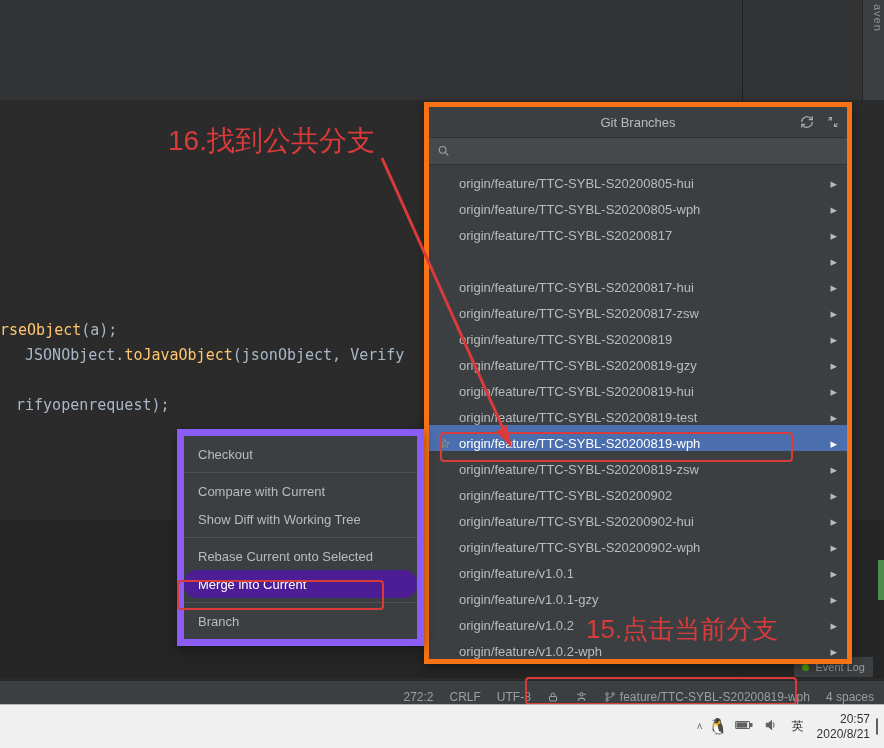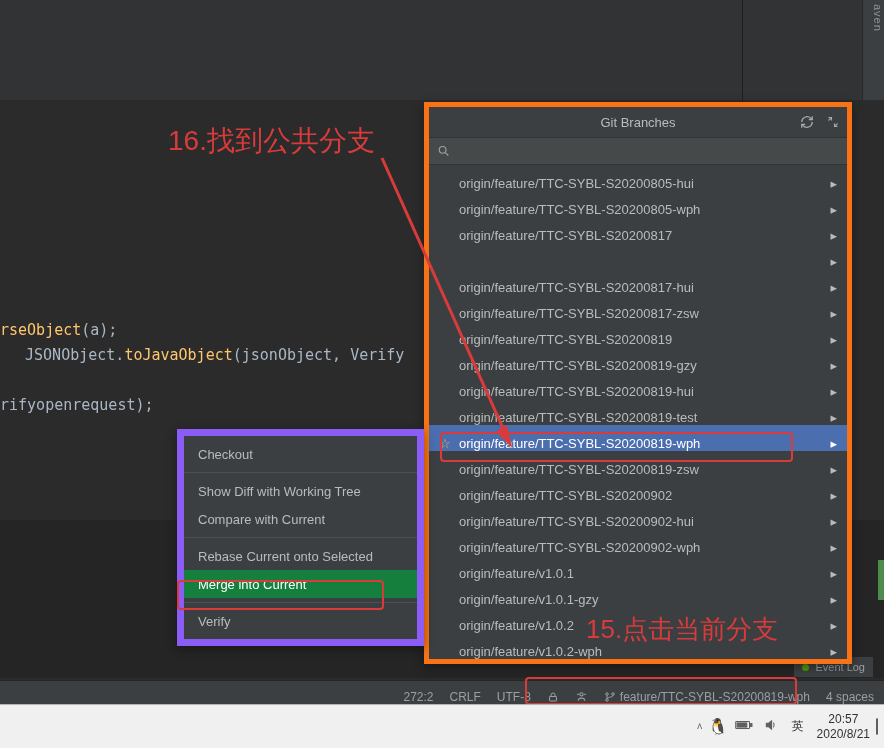--- a/index.html
+++ b/index.html
@@ -20,21 +20,21 @@
     }
     .code-line {
       position: absolute;
       font-family: "Consolas", monospace;
       font-size: 15px;
       white-space: pre;
       color: #a9b7c6;
     }
     .code-l1 { left: 0px; top: 321px; }
     .code-l2 { left: 0px; top: 346px; margin-left: 16px; }
-    .code-l3 { left: 0px; top: 396px; }
+    .code-l3 { left: 0px; top: 396px; padding-left: 16px; }
     .tok-method { color: #ffc66d; }
     .tok-text { color: #a9b7c6; }
     
     .annotation {
       position: absolute;
       color: #d93b3b;
       font-size: 28px;
       font-weight: 500;
     }
     .anno-16 { left: 168px; top: 122px; }
@@ -150,22 +150,23 @@
     }
     .cm-item {
       height: 28px;
       display: flex;
       align-items: center;
       padding: 0 14px;
       color: #bbbbbb;
       cursor: default;
     }
     .cm-item.selected {
-      background: #15803d;
+      background: #4c1d95;
       color: #fff;
+      border-radius: 13px;
     }
     .cm-sep {
       height: 1px;
       background: #4d4f51;
       margin: 4px 0;
     }
     
     
     .right-tab {
       position: absolute;
@@ -236,21 +237,21 @@
       display:flex;
       align-items:center;
       gap:6px;
     }
     .tray-icons { display:flex; gap:10px; align-items:center; font-size:13px; color:#5f5f5f; }
     .tray-lang {
       width:26px; height:26px;
       display:flex; align-items:center; justify-content:center;
       font-size:12px; color:#333;
     }
-    .tray-time { font-size:12px; text-align:center; line-height:1.2; color:#333; }
+    .tray-time { font-size:12px; text-align:right; line-height:1.2; color:#333; }
     .tray-balloon { width:20px; height:16px; border:1.5px solid #5f5f5f; border-radius:2px; position:relative; }
     .chevup { font-size:10px; color:#5f5f5f; }
     .penguin { font-size:16px; }
     .dark-panel-top {
       position:absolute; left:0; right:22px; top:0; height:100px;
       background:#313335;
     }
     .right-green-strip { position:absolute; right:0; top:560px; width:6px; height:40px; background:#4e8c4e; z-index:65;}
     .vdivider { position:absolute; top:0; bottom:48px; left:742px; width:1px; background:#1e1f21; }
     .lower-strip { position:absolute; left:0; right:0; top:520px; height: 158px; background:#252526; z-index:1;}
@@ -389,27 +390,27 @@
       <div class="branch-row">
         <span>origin/feature/v1.0.2-wph</span>
         <span class="triangle">▸</span>
       </div>
     </div>
 </div>
 
 <div class="context-menu" id="context-menu">
     <div class="cm-item">Checkout</div>
     <div class="cm-sep"></div>
+    <div class="cm-item">Compare with Current</div>
     <div class="cm-item">Show Diff with Working Tree</div>
-    <div class="cm-item">Compare with Current</div>
     <div class="cm-sep"></div>
     <div class="cm-item">Rebase Current onto Selected</div>
     <div class="cm-item selected">Merge into Current</div>
     <div class="cm-sep"></div>
-    <div class="cm-item">Verify</div>
+    <div class="cm-item">Branch</div>
   </div>
 
 <div class="event-log-chip">
   <span class="green-dot"></span>
   <span>Event Log</span>
 </div>
 
 <div class="ide-statusbar">
   <div class="status-left"></div>
   <div class="status-group">

